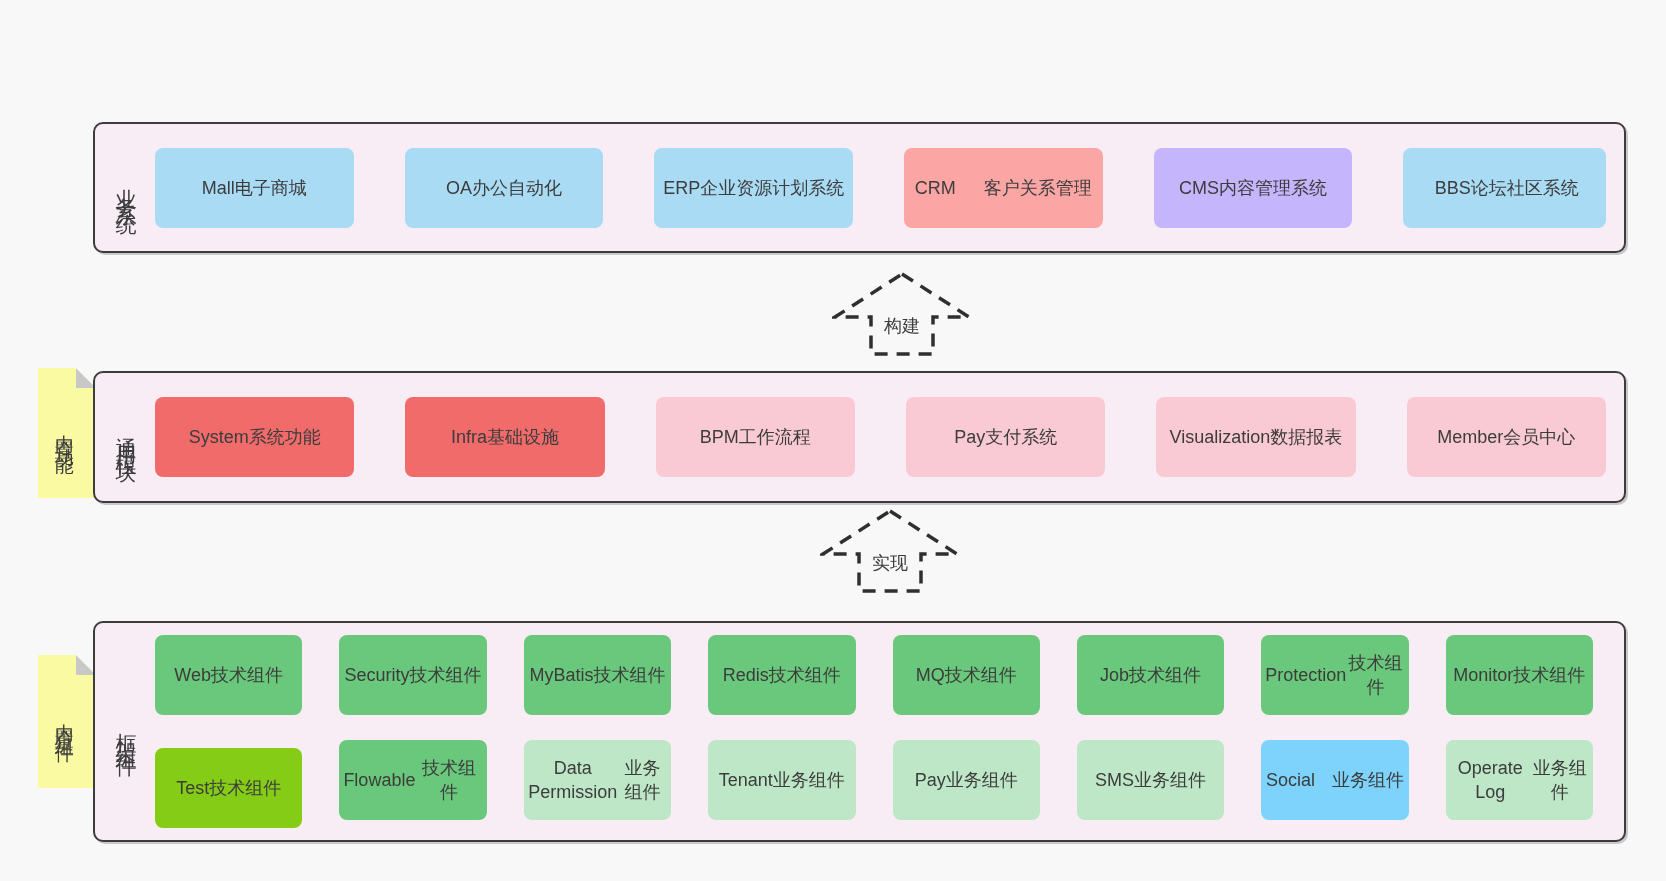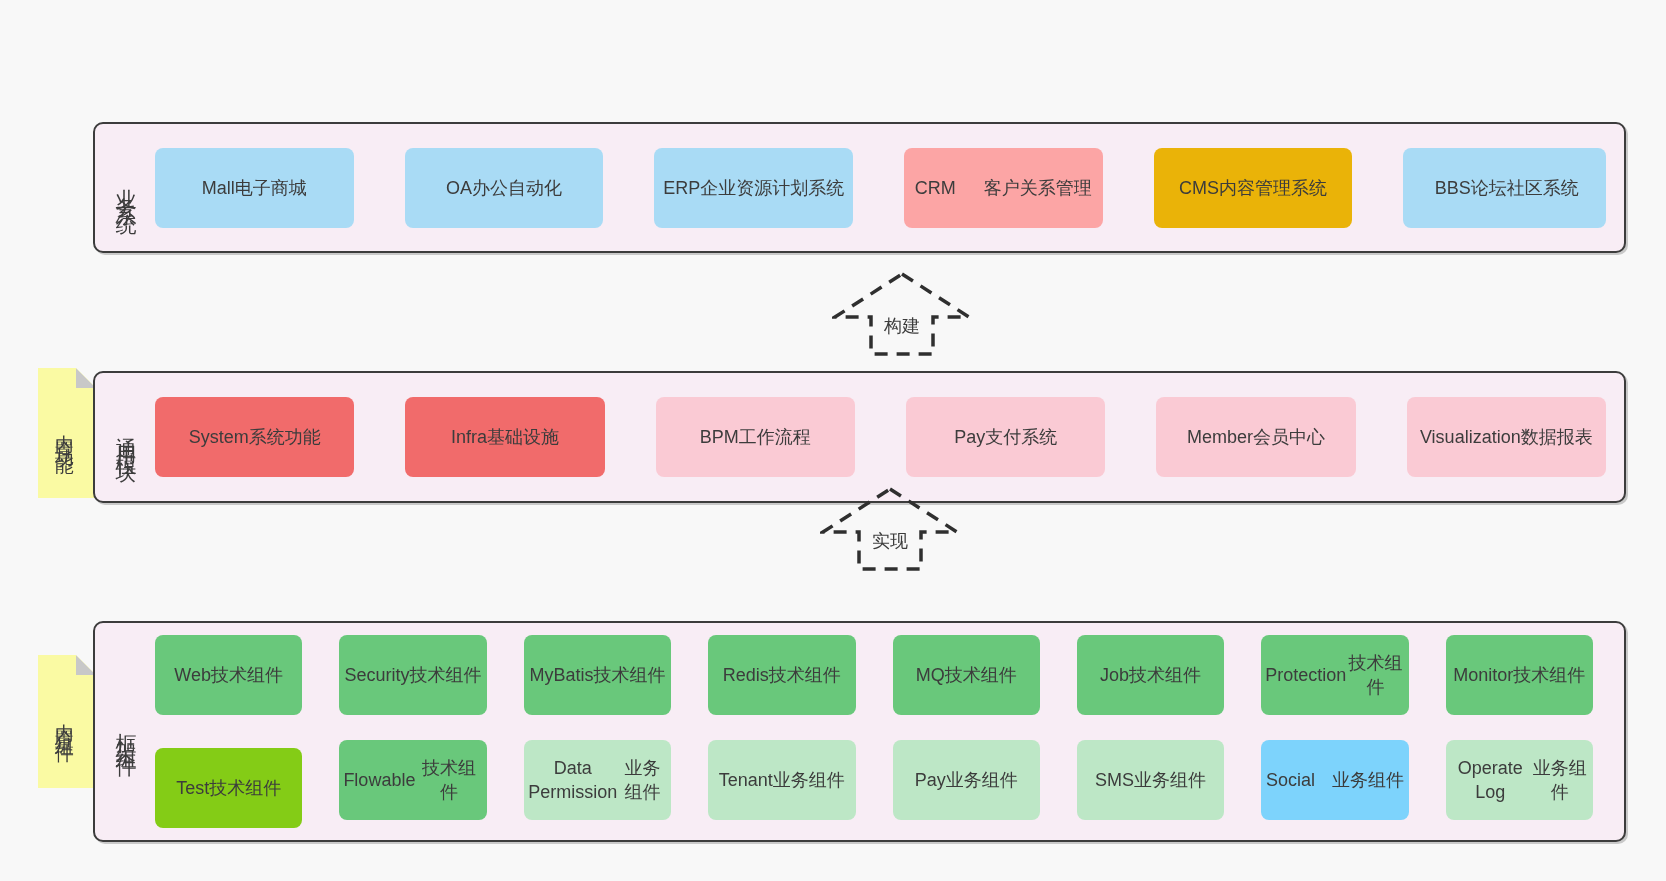--- a/index.html
+++ b/index.html
@@ -48,21 +48,21 @@
   #sticky-1{top:368px;height:130px;}
   #sticky-2{top:655px;height:133px;}
   .sticky-label{
     position:absolute; left:46%; top:50%; transform:translate(-50%,-50%);
     writing-mode:vertical-rl; text-orientation:upright;
     font-size:19px; letter-spacing:7px; line-height:27px; white-space:nowrap;
   }
   
   .arrow{position:absolute; width:140px; height:86px; z-index:1;}
   #arrow-0{left:832px;top:271px;}
-  #arrow-1{left:820px;top:486px;}
+  #arrow-1{left:820px;top:508px;}
   .arrow svg{position:absolute;inset:0;}
   .arrow-path{fill:none; stroke:#2f2f2f; stroke-width:3.5; stroke-dasharray:13 9; stroke-linejoin:miter;}
   .arrow-label{
     position:absolute; left:50%; top:44px; transform:translateX(-50%);
     background:var(--c-page,#f8f8f8); font-size:18px; line-height:22px;
     padding:0 3px; white-space:nowrap;
   }
 </style>
 </head>
 <body>
@@ -89,21 +89,21 @@
     <div class="s">办公自动化</div>
   </div>
           <div class="box" style="background: rgb(169, 219, 245);">
     <div class="t">ERP</div>
     <div class="s">企业资源计划系统</div>
   </div>
           <div class="box" style="background: #fca5a5; gap: 28px;">
     <div class="t">CRM</div>
     <div class="s">客户关系管理</div>
   </div>
-          <div class="box" style="background: #eab308;">
+          <div class="box" style="background: #c4b5fd;">
     <div class="t">CMS</div>
     <div class="s">内容管理系统</div>
   </div>
           <div class="box" style="background: rgb(169, 219, 245); padding-left: 8px;">
     <div class="t">BBS</div>
     <div class="s">论坛社区系统</div>
   </div>
         </div>
       </div>
   </section>
@@ -129,26 +129,26 @@
   </div>
           <div class="box" style="background: rgb(250, 202, 212);">
     <div class="t">BPM</div>
     <div class="s">工作流程</div>
   </div>
           <div class="box" style="background: rgb(250, 202, 212);">
     <div class="t">Pay</div>
     <div class="s">支付系统</div>
   </div>
           <div class="box" style="background: rgb(250, 202, 212);">
+    <div class="t">Visualization</div>
+    <div class="s">数据报表</div>
+  </div>
+          <div class="box" style="background: rgb(250, 202, 212);">
     <div class="t">Member</div>
     <div class="s">会员中心</div>
-  </div>
-          <div class="box" style="background: rgb(250, 202, 212);">
-    <div class="t">Visualization</div>
-    <div class="s">数据报表</div>
   </div>
         </div>
       </div>
   </section>
 
   <div class="arrow" id="arrow-1">
     <svg viewBox="0 0 140 86">
       <path class="arrow-path" d="M70 3 L137 46 L101 46 L101 83 L39 83 L39 46 L3 46 Z"></path>
     </svg>
     <span class="arrow-label">实现</span>

